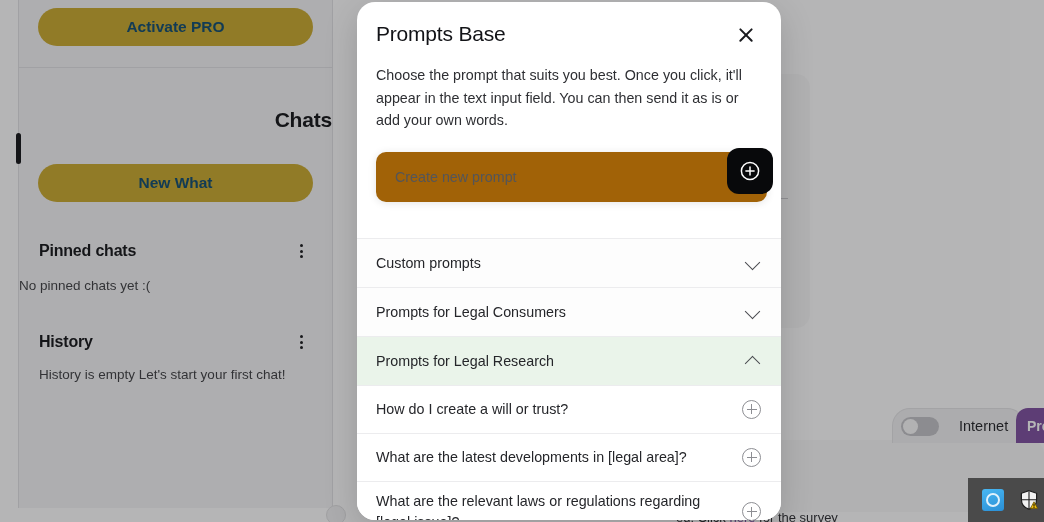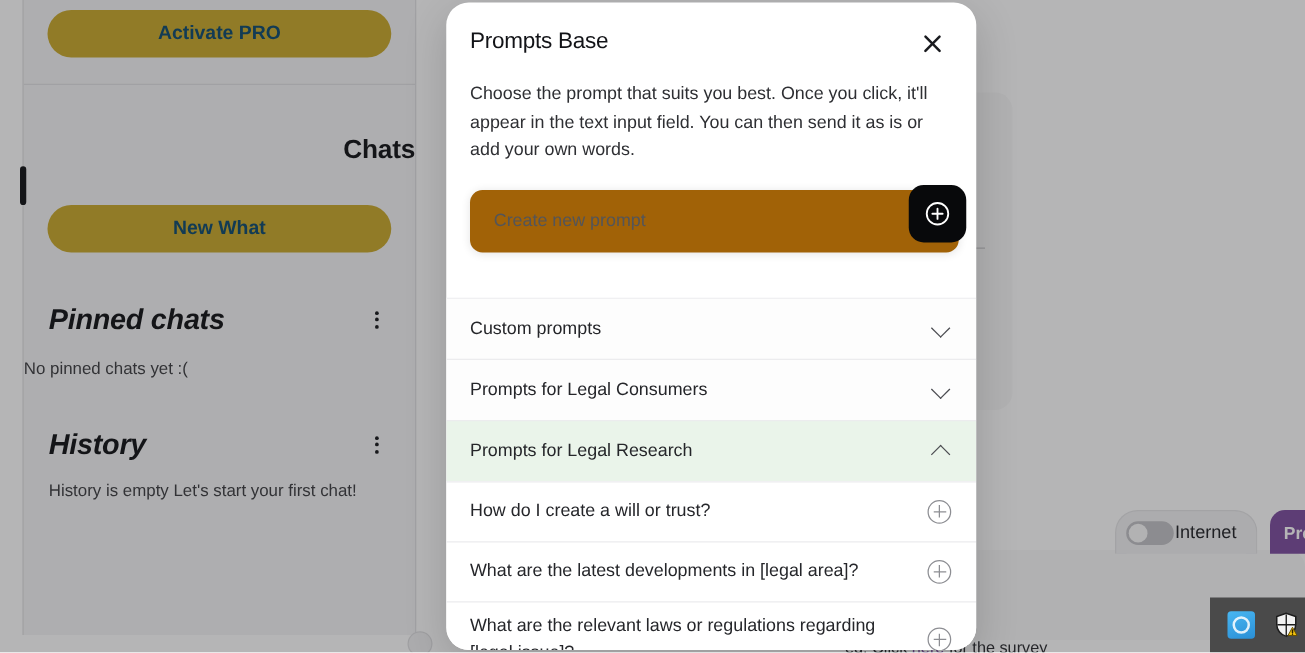--- a/index.html
+++ b/index.html
@@ -51,21 +51,21 @@
     letter-spacing: -0.2px;
     text-align: right;
   }
   .chats-head { padding: 40px 0 0 20px; }
   .newchat-wrap { display: flex; justify-content: center; padding-top: 32px; }
 
   .row-head {
     display: flex; align-items: center; justify-content: space-between;
     padding: 0 22px 0 20px;
   }
-  .row-head .sec-title { font-size: 23px; font-style: italic; }
+  .row-head .sec-title { font-size: 16px; }
   .kebab {
     width: 18px; height: 18px;
     display: flex; flex-direction: column; align-items: center;
     justify-content: space-between; padding: 2px 0;
     cursor: pointer;
   }
   .kebab i { width: 3px; height: 3px; border-radius: 50%; background: #16171a; display:block; }
   .empty-note {
     font-size: 13.5px; color: #3c3d40;
     text-align: left; padding-top: 18px;
@@ -111,21 +111,21 @@
     left: 600px; top: 440px;
     width: 444px; height: 72px;
     background: #fafafa;
     border-radius: 14px 14px 0 0;
   }
   .toggle-pill {
     position: absolute; left: 892px; top: 408px;
     height: 35px; padding: 0 16px 0 8px;
     background: #f2f2f3;
     border-radius: 18px 18px 0 0;
-    display: flex; align-items: center; gap: 1px;
+    display: flex; align-items: center; gap: 20px;
     border: 1px solid #e4e4e6; border-bottom: none;
     z-index: 3;
   }
   .switch {
     width: 38px; height: 19px; border-radius: 10px;
     background: #c2c2c6; position: relative; flex: none; cursor: pointer;
   }
   .switch::after {
     content: ""; position: absolute; left: 2px; top: 2px;
     width: 15px; height: 15px; border-radius: 50%;
@@ -186,21 +186,21 @@
     z-index: 12;
     overflow: hidden;
     display: flex; flex-direction: column;
     box-shadow: 0 10px 34px rgba(0,0,0,.16);
   }
   .modal-head {
     padding: 20px 22px 0 19px;
     display: flex; align-items: flex-start; justify-content: space-between;
   }
   .modal-title {
-    font-size: 18px; font-weight: 400; color: #121317;
+    font-size: 21px; font-weight: 400; color: #121317;
     letter-spacing: -0.2px;
   }
   .close-btn {
     width: 26px; height: 26px; border: none; background: none;
     cursor: pointer; position: relative; flex: none;
   }
   .close-btn::before, .close-btn::after {
     content: ""; position: absolute; left: 4px; top: 12px;
     width: 18px; height: 2.1px; background: #1a1b1f; border-radius: 1px;
   }

